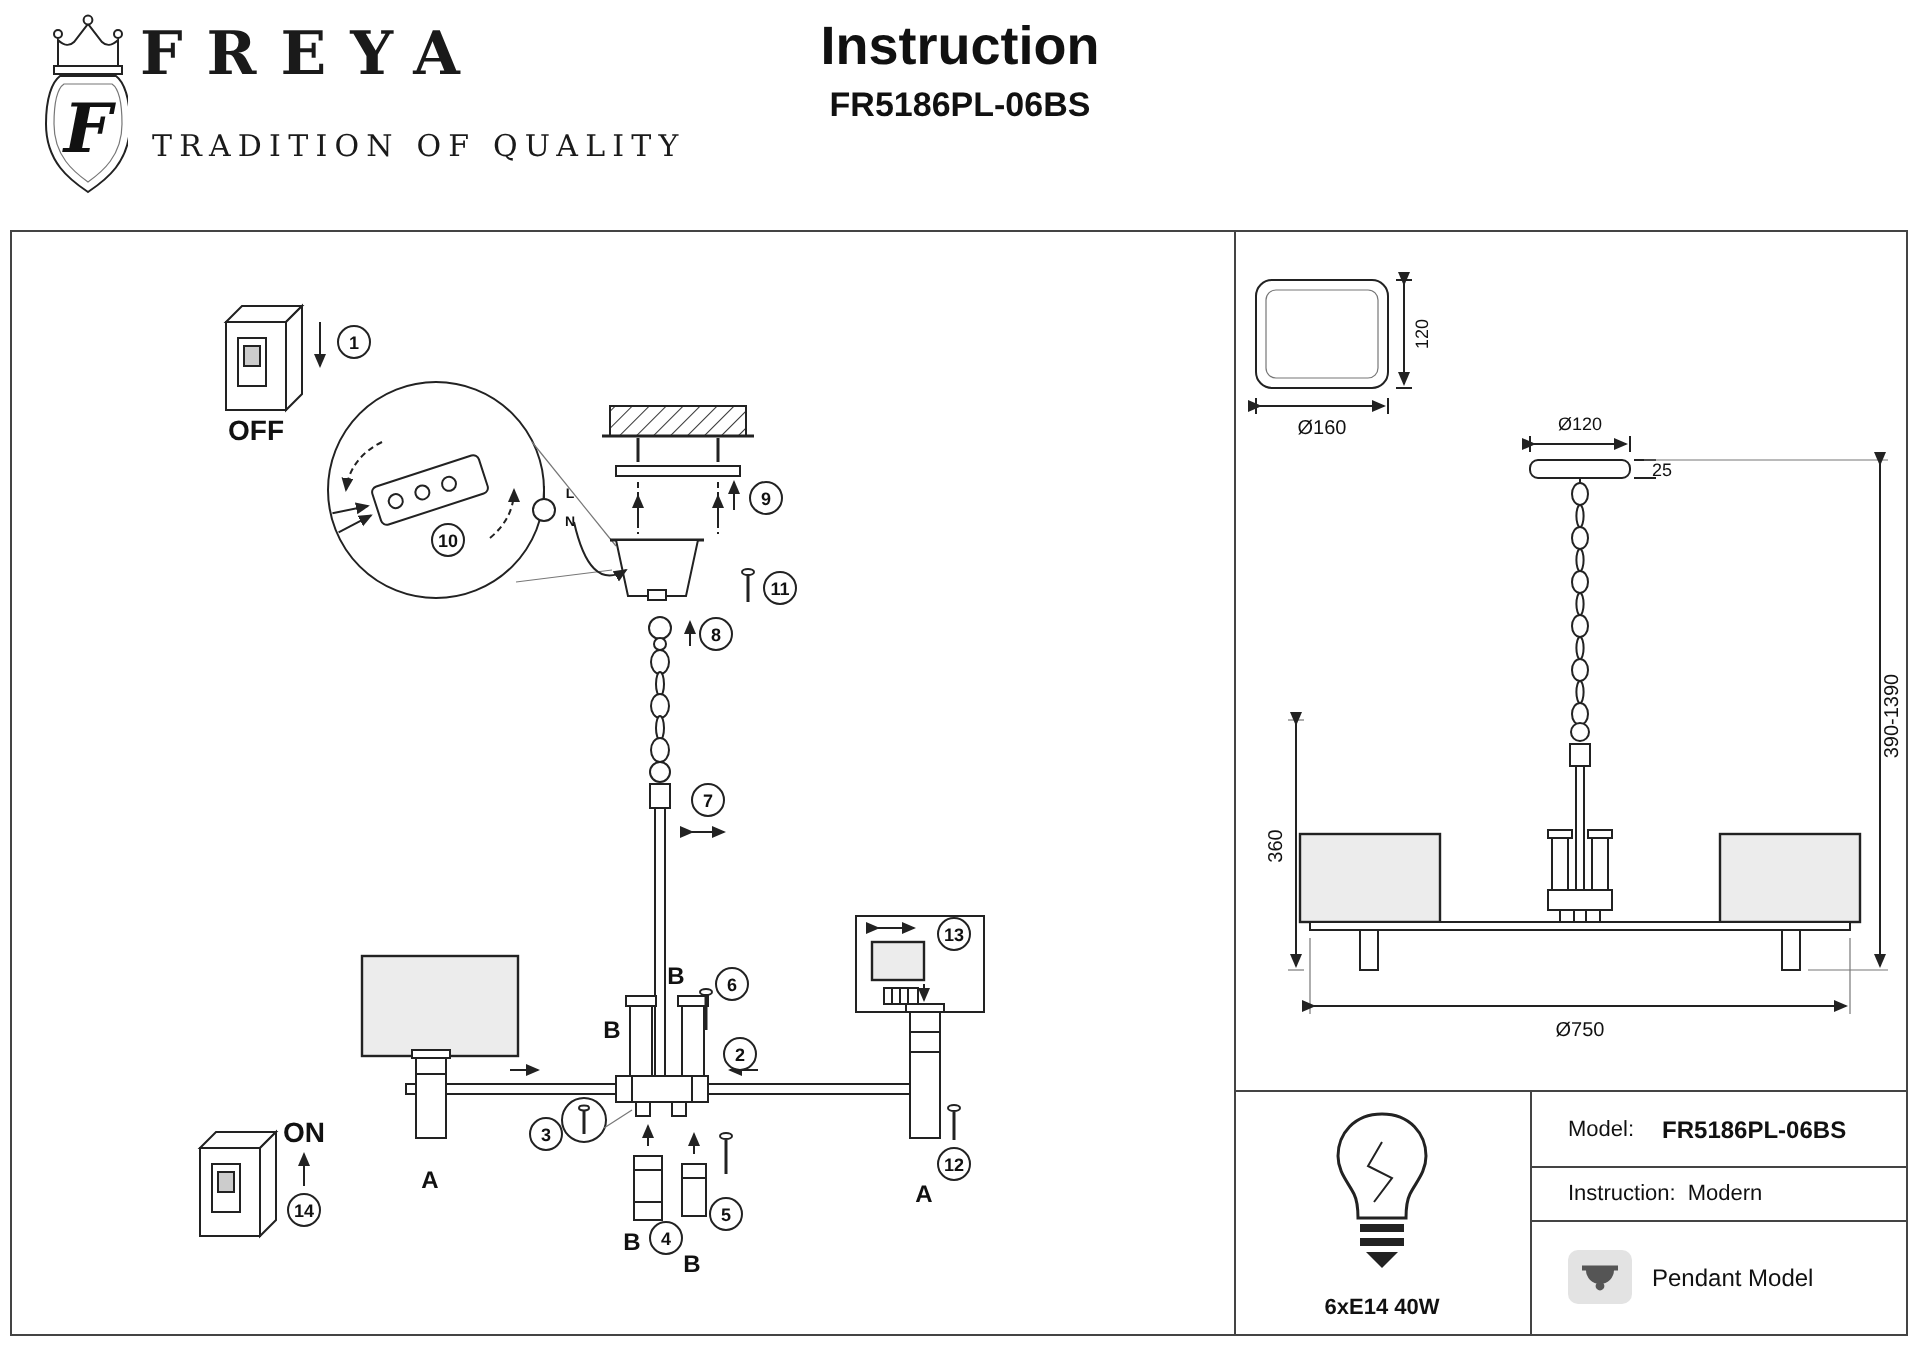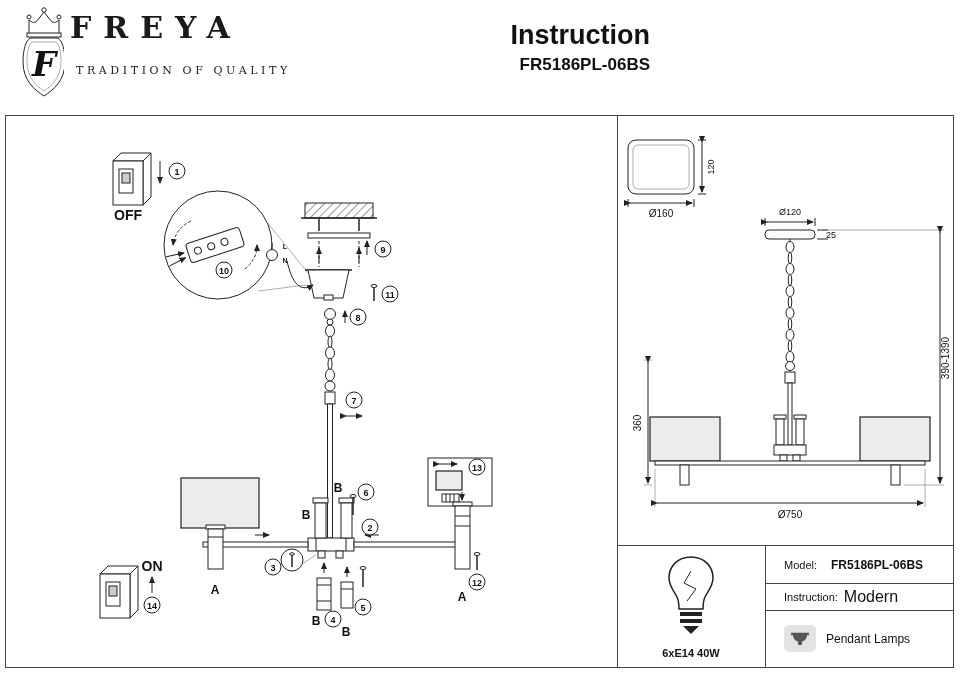--- a/index.html
+++ b/index.html
@@ -5,41 +5,41 @@
   * { margin:0; padding:0; box-sizing:border-box; }
   html,body { background:#fff; }
   .page { position:relative; width:960px; height:673px; background:#fff;
           font-family:"Liberation Sans",sans-serif; color:#111; overflow:hidden; }
   .abs { position:absolute; }
 
   
   .brand   { position:absolute; left:70px; top:10px; font-family:"DejaVu Serif",serif;
              font-weight:700; font-size:30px; letter-spacing:12px; color:#1a1a1a; }
   .tagline { position:absolute; left:76px; top:64px; font-family:"DejaVu Serif",serif;
-             font-size:11px; letter-spacing:3.6px; color:#1a1a1a; }
-  .title-block { position:absolute; left:310px; top:20px; width:340px; text-align:right; }
+             font-size:15px; letter-spacing:3.6px; color:#1a1a1a; }
+  .title-block { position:absolute; left:310px; top:8px; width:340px; text-align:center; }
   .title    { font-size:27px; font-weight:700; }
   .subtitle { font-size:17px; font-weight:700; margin-top:4px; }
 
   
   .content-frame { position:absolute; left:5px; top:115px; width:949px; height:553px;
                    border:1px solid #444; }
   .v-div1 { position:absolute; left:617px; top:115px; width:0; height:553px; border-left:1px solid #444; }
   .h-div-right { position:absolute; left:617px; top:545px; width:337px; height:0; border-top:1px solid #444; }
   .v-div2 { position:absolute; left:765px; top:545px; width:0; height:123px; border-left:1px solid #444; }
 
   
   .info-rows { position:absolute; left:766px; top:546px; width:188px; height:121px; }
   .info-row  { display:flex; align-items:center; padding-left:18px; }
   .row1 { height:38px; border-bottom:1px solid #444; }
   .row2 { height:27px; border-bottom:1px solid #444; }
   .row3 { height:55px; }
   .lbl-sm { font-size:11px; }
   .val-bold { font-size:12px; font-weight:700; margin-left:14px; }
-  .val-reg  { font-size:16px; margin-left:6px; }
+  .val-reg  { font-size:11px; margin-left:6px; }
   .cat-txt  { font-size:12px; margin-left:10px; }
   .cat-icon { width:32px; height:27px; background:#e3e3e3; border-radius:5px;
               display:flex; align-items:center; justify-content:center; }
 
   
   .ln    { stroke:#222; fill:none; stroke-width:1; }
   .ln15  { stroke:#222; fill:none; stroke-width:1.5; }
   .thin  { stroke:#777; fill:none; stroke-width:0.6; }
   .fw    { fill:#fff; stroke:#222; stroke-width:1; }
   .fg    { fill:#ccc; stroke:#222; stroke-width:1; }
@@ -404,17 +404,17 @@
       <span class="val-reg">Modern</span>
     </div>
     <div class="info-row row3">
       <span class="cat-icon">
         <svg width="22" height="20" viewBox="0 0 22 20">
           <line x1="2" y1="5" x2="20" y2="5" stroke="#555" stroke-width="2.5"></line>
           <path d="M4,6 A7,7 0 0 0 18,6 Z" fill="#555"></path>
           <circle cx="11" cy="14" r="2.2" fill="#555"></circle>
         </svg>
       </span>
-      <span class="cat-txt">Pendant Lamps</span>
+      <span class="cat-txt">Pendant Model</span>
     </div>
   </div>
 
 </div>
 
 </body></html>

